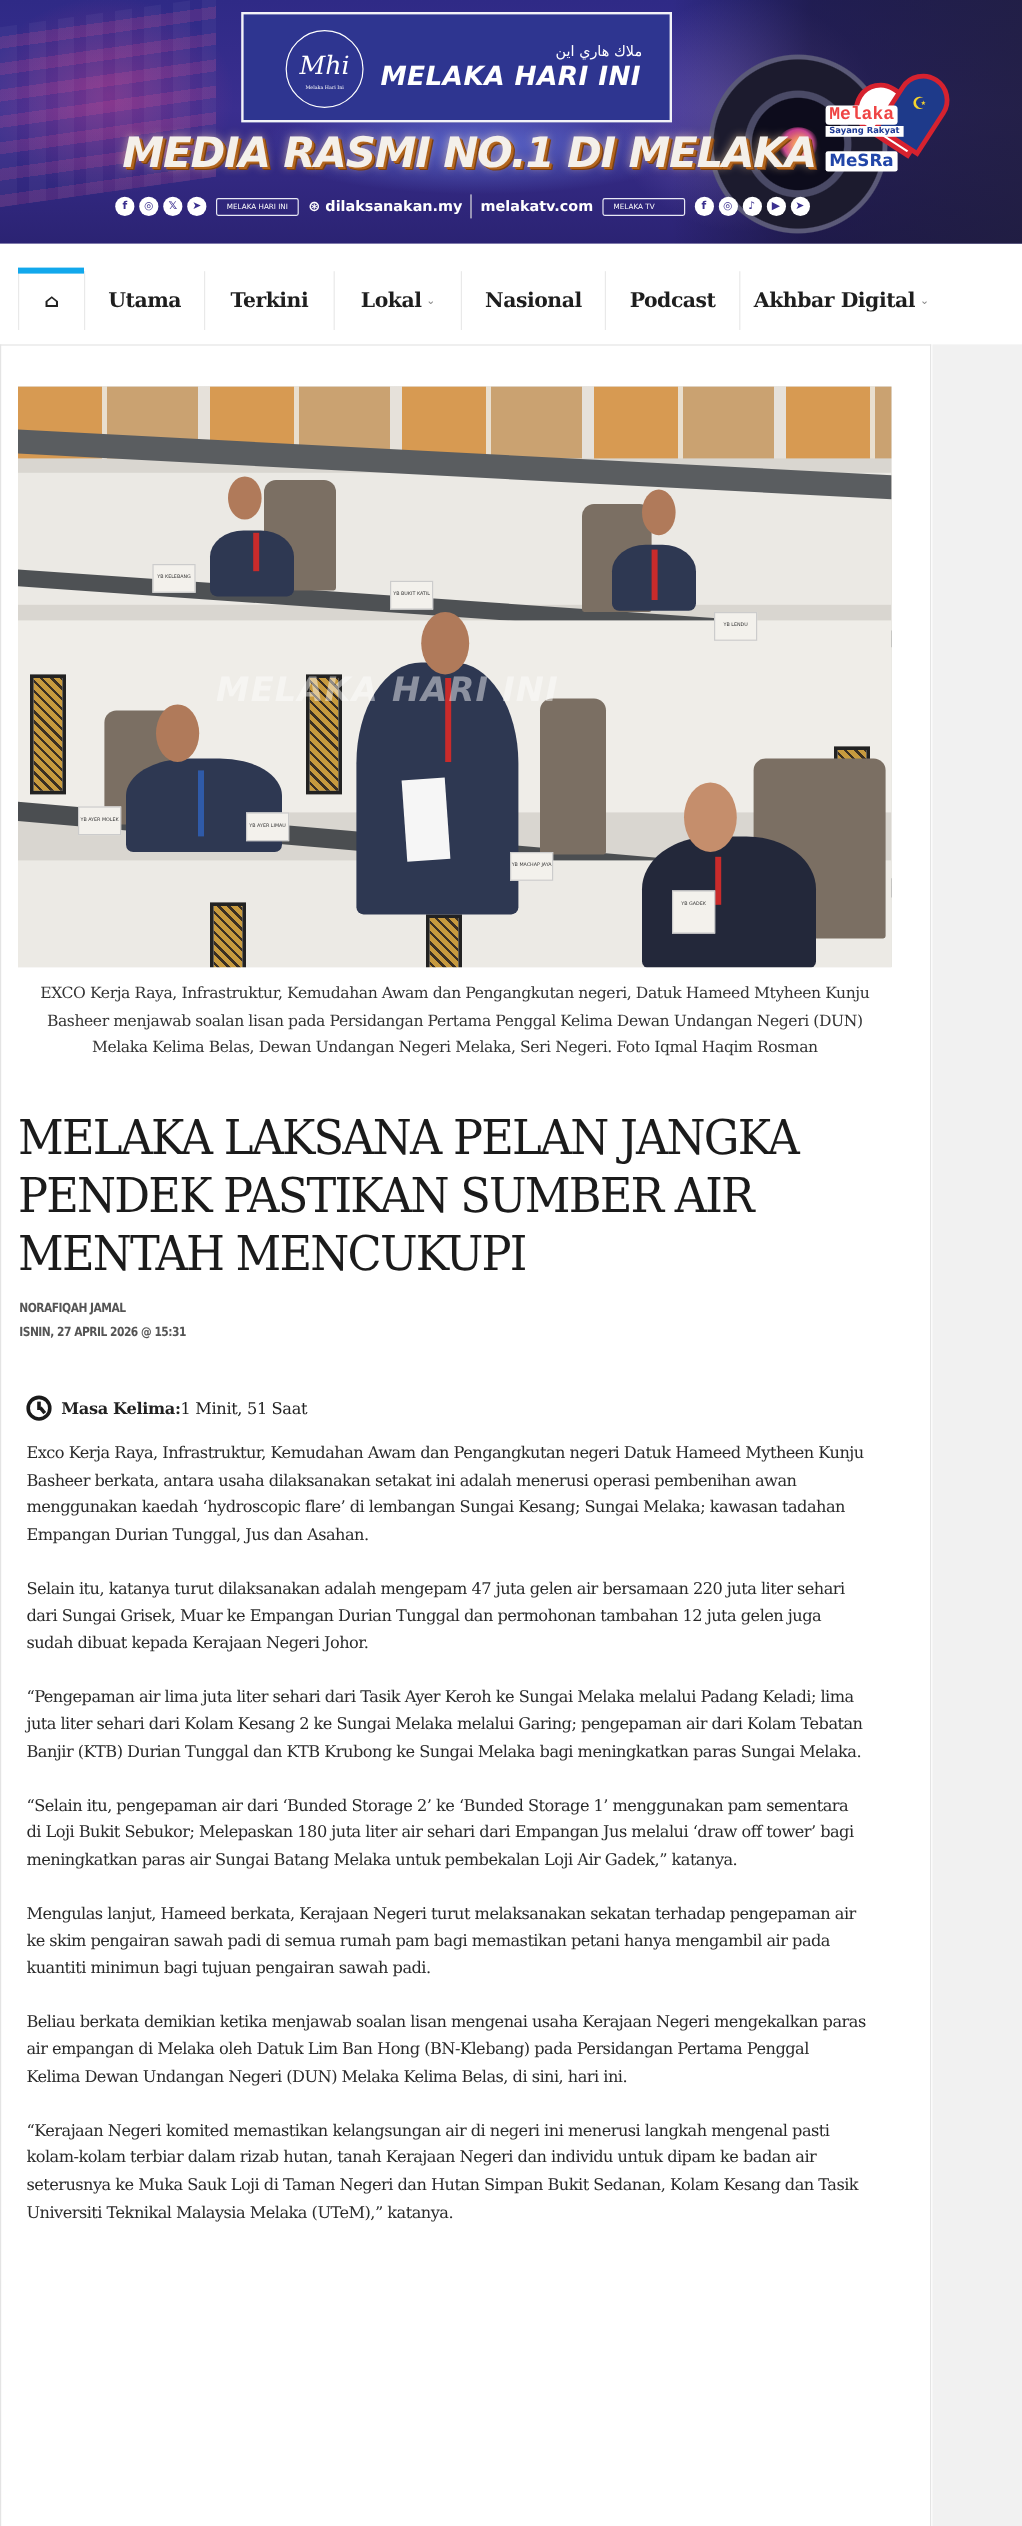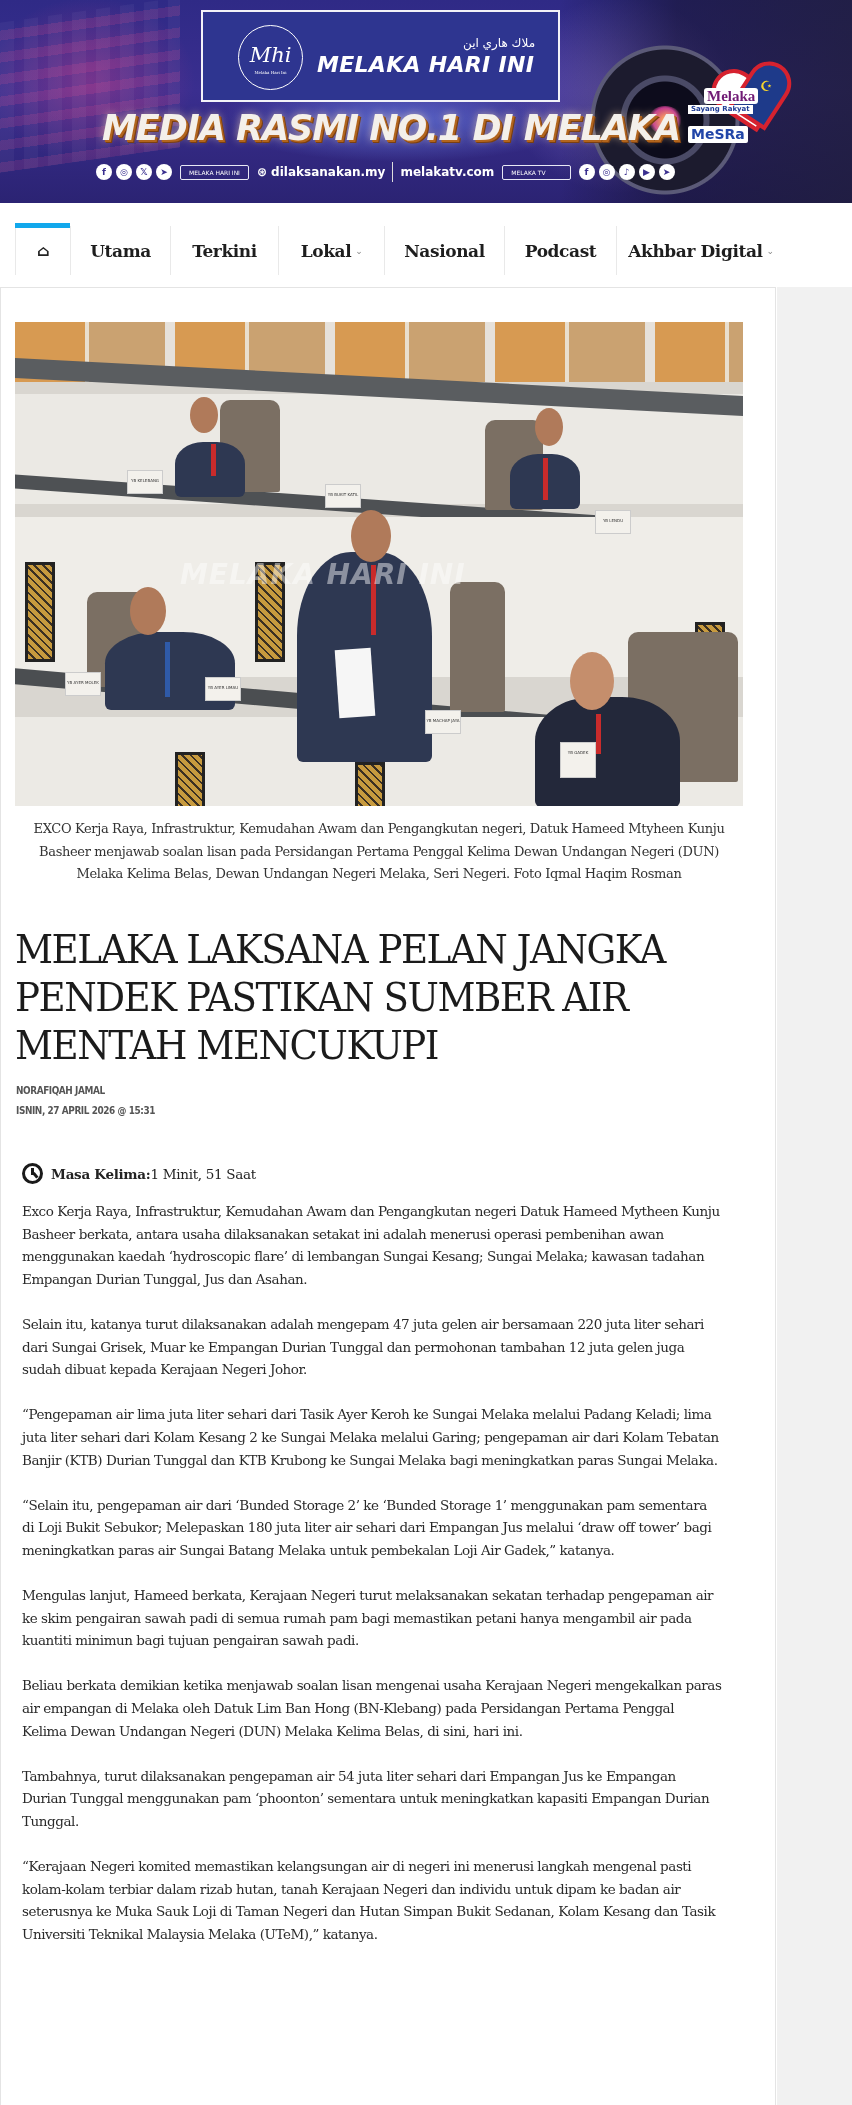--- a/index.html
+++ b/index.html
@@ -84,22 +84,22 @@
     position: absolute; left: 36px; top: 2px; width: 62px; height: 62px; transform: rotate(-12deg);
   }
   .mesra .heart::before, .mesra .heart::after {
     content: ""; position: absolute; top: 0; width: 36px; height: 56px; border-radius: 36px 36px 0 0;
     background: #fff; border: 4px solid #d6222f;
   }
   .mesra .heart::before { left: 26px; transform: rotate(-45deg); transform-origin: 0 100%; }
   .mesra .heart::after { left: -10px; transform: rotate(45deg); transform-origin: 100% 100%; background: #1e3a8a; }
   .mesra .moon { position: absolute; left: 72px; top: 12px; color: #f6d32d; font-size: 14px; z-index: 3; }
   .mesra .mtitle {
-    position: absolute; left: 16px; top: 22px; background: #fff; color: #701a75; padding: 0 3px; border-radius: 3px;
-    font-family: Liberation Serif, serif; font-weight: bold; font-size: 15px; line-height: 16px; z-index: 2;
+    position: absolute; left: 0; top: 22px; background: #fff; color: #ef4444; padding: 0 3px; border-radius: 3px;
+    font-family: Liberation Mono, monospace; font-weight: bold; font-size: 15px; line-height: 16px; z-index: 2;
   }
   .mesra .msub {
     position: absolute; left: 0; top: 39px; background: #fff; color: #1f3b95; padding: 0 3px;
     font-family: "DejaVu Sans", sans-serif; font-weight: bold; font-size: 7px; line-height: 9px; z-index: 2;
   }
   .mesra .mesra-word {
     position: absolute; left: 0; top: 60px; color: #2246a8; background: #fff; padding: 0 3px; border-radius: 2px;
     font-family: "DejaVu Sans", sans-serif; font-weight: bold; font-size: 14px; line-height: 17px; z-index: 2;
   }
 
@@ -328,15 +328,14 @@
   <span><span class="label">Masa Kelima:</span><span class="value">1 Minit, 51 Saat</span></span>
 </div>
 
 <article class="article">
   <p>Exco Kerja Raya, Infrastruktur, Kemudahan Awam dan Pengangkutan negeri Datuk Hameed Mytheen Kunju Basheer berkata, antara usaha dilaksanakan setakat ini adalah menerusi operasi pembenihan awan menggunakan kaedah ‘hydroscopic flare’ di lembangan Sungai Kesang; Sungai Melaka; kawasan tadahan Empangan Durian Tunggal, Jus dan Asahan.</p>
   <p>Selain itu, katanya turut dilaksanakan adalah mengepam 47 juta gelen air bersamaan 220 juta liter sehari dari Sungai Grisek, Muar ke Empangan Durian Tunggal dan permohonan tambahan 12 juta gelen juga sudah dibuat kepada Kerajaan Negeri Johor.</p>
   <p>“Pengepaman air lima juta liter sehari dari Tasik Ayer Keroh ke Sungai Melaka melalui Padang Keladi; lima juta liter sehari dari Kolam Kesang 2 ke Sungai Melaka melalui Garing; pengepaman air dari Kolam Tebatan Banjir (KTB) Durian Tunggal dan KTB Krubong ke Sungai Melaka bagi meningkatkan paras Sungai Melaka.</p>
   <p>“Selain itu, pengepaman air dari ‘Bunded Storage 2’ ke ‘Bunded Storage 1’ menggunakan pam sementara di Loji Bukit Sebukor; Melepaskan 180 juta liter air sehari dari Empangan Jus melalui ‘draw off tower’ bagi meningkatkan paras air Sungai Batang Melaka untuk pembekalan Loji Air Gadek,” katanya.</p>
   <p>Mengulas lanjut, Hameed berkata, Kerajaan Negeri turut melaksanakan sekatan terhadap pengepaman air ke skim pengairan sawah padi di semua rumah pam bagi memastikan petani hanya mengambil air pada kuantiti minimun bagi tujuan pengairan sawah padi.</p>
   <p>Beliau berkata demikian ketika menjawab soalan lisan mengenai usaha Kerajaan Negeri mengekalkan paras air empangan di Melaka oleh Datuk Lim Ban Hong (BN-Klebang) pada Persidangan Pertama Penggal Kelima Dewan Undangan Negeri (DUN) Melaka Kelima Belas, di sini, hari ini.</p>
-  <p>Tambahnya, turut dilaksanakan pengepaman air 54 juta liter sehari dari Empangan Jus ke Empangan Durian Tunggal menggunakan pam ‘phoonton’ sementara untuk meningkatkan kapasiti Empangan Durian Tunggal.</p>
   <p>“Kerajaan Negeri komited memastikan kelangsungan air di negeri ini menerusi langkah mengenal pasti kolam-kolam terbiar dalam rizab hutan, tanah Kerajaan Negeri dan individu untuk dipam ke badan air seterusnya ke Muka Sauk Loji di Taman Negeri dan Hutan Simpan Bukit Sedanan, Kolam Kesang dan Tasik Universiti Teknikal Malaysia Melaka (UTeM),” katanya.</p>
 </article>
 
 </body></html>

